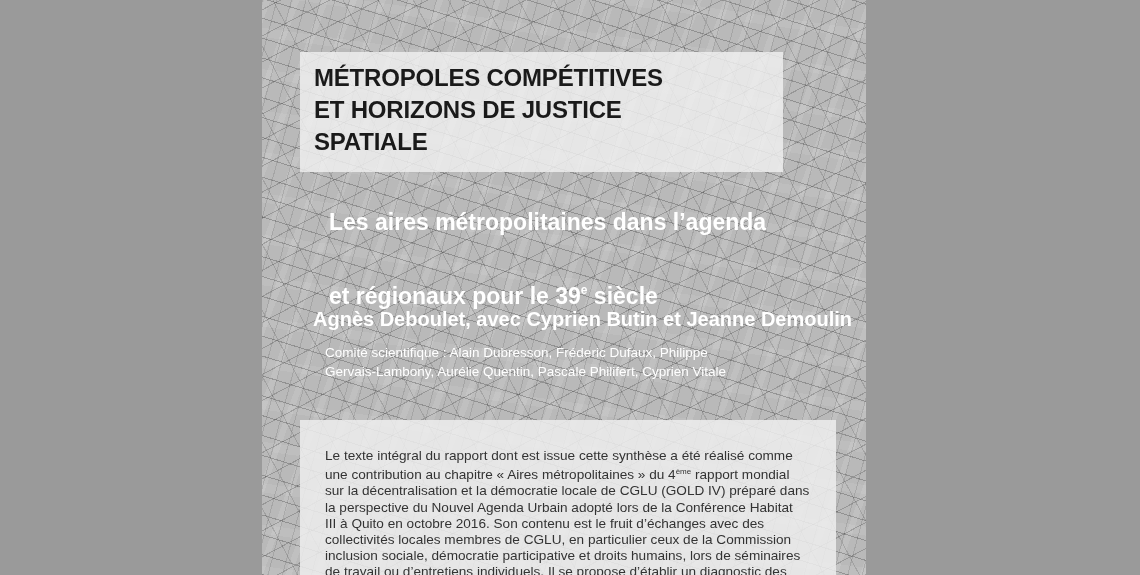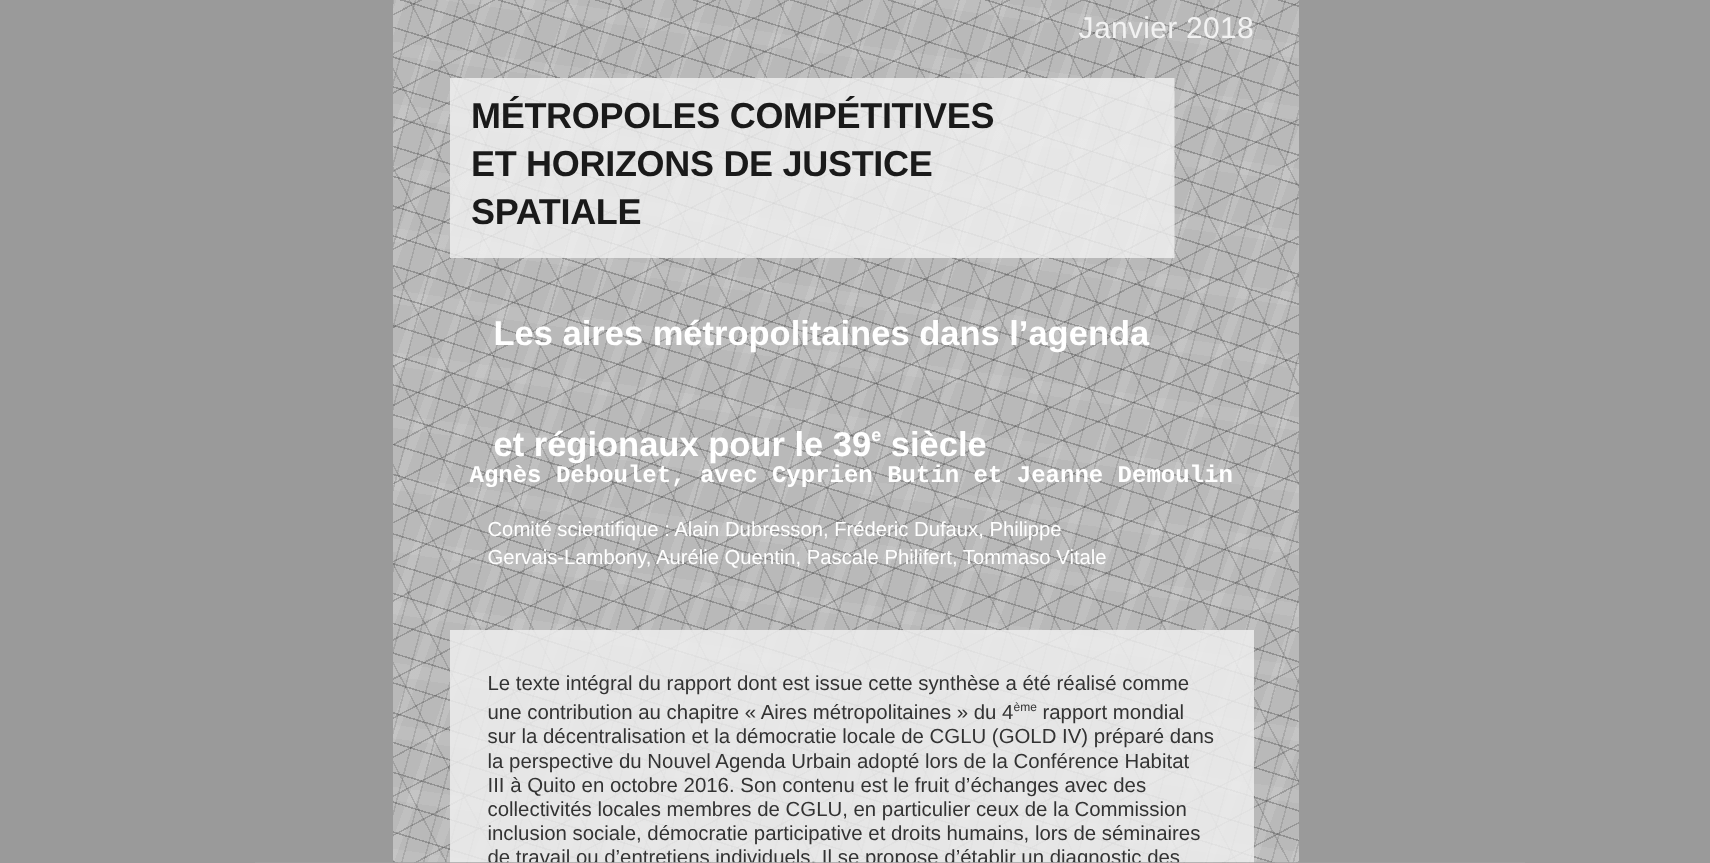--- a/index.html
+++ b/index.html
@@ -72,26 +72,25 @@
       margin: 16px;
     }
     .subtitle sup {
       font-size: 12px;
       vertical-align: 10px;
     }
     .authors {
       position: absolute;
       left: 51px;
       top: 308px;
-      font-size: 16px;
+      font-size: 20px;
       font-weight: bold;
       color: #ffffff;
       margin: 0;
       white-space: nowrap;
-      font-family: Liberation Mono, monospace;
     }
     .committee {
       position: absolute;
       left: 51px;
       top: 331px;
       width: 530px;
       font-size: 13.5px;
       line-height: 19px;
       color: #ffffff;
       margin: 12px;
@@ -118,41 +117,40 @@
       font-size: 8px;
       vertical-align: 5px;
     }
   </style>
 </head>
 <body>
 
 <div class="viewer">
   <div class="page">
 
-    <div class="date">Janvier 2018</div>
 
     <div class="title-box">
       <h1 class="title">
         <span>MÉTROPOLES COMPÉTITIVES</span><br>
         <span>ET HORIZONS DE JUSTICE</span><br>
         <span>SPATIALE</span>
       </h1>
     </div>
 
     <h2 class="subtitle">
       <span>Les aires métropolitaines dans l’agenda</span><br>
       <br>
       <span>et régionaux pour le 39</span><sup>e</sup><span> siècle</span>
     </h2>
 
     <p class="authors">Agnès Deboulet, avec Cyprien Butin et Jeanne Demoulin</p>
 
     <p class="committee">
       <span>Comité scientifique : Alain Dubresson, Fréderic Dufaux, Philippe</span><br>
-      <span>Gervais-Lambony, Aurélie Quentin, Pascale Philifert, Tommaso Vitale</span>
+      <span>Gervais-Lambony, Aurélie Quentin, Pascale Philifert, Cyprien Vitale</span>
     </p>
 
     <div class="abstract-box">
       <p class="abstract">
         <span>Le texte intégral du rapport dont est issue cette synthèse a été réalisé comme</span><br>
         <span>une contribution au chapitre « Aires métropolitaines » du 4</span><sup>ème</sup><span> rapport mondial</span><br>
         <span>sur la décentralisation et la démocratie locale de CGLU (GOLD IV) préparé dans</span><br>
         <span>la perspective du Nouvel Agenda Urbain adopté lors de la Conférence Habitat</span><br>
         <span>III à Quito en octobre 2016. Son contenu est le fruit d’échanges avec des</span><br>
         <span>collectivités locales membres de CGLU, en particulier ceux de la Commission</span><br>

